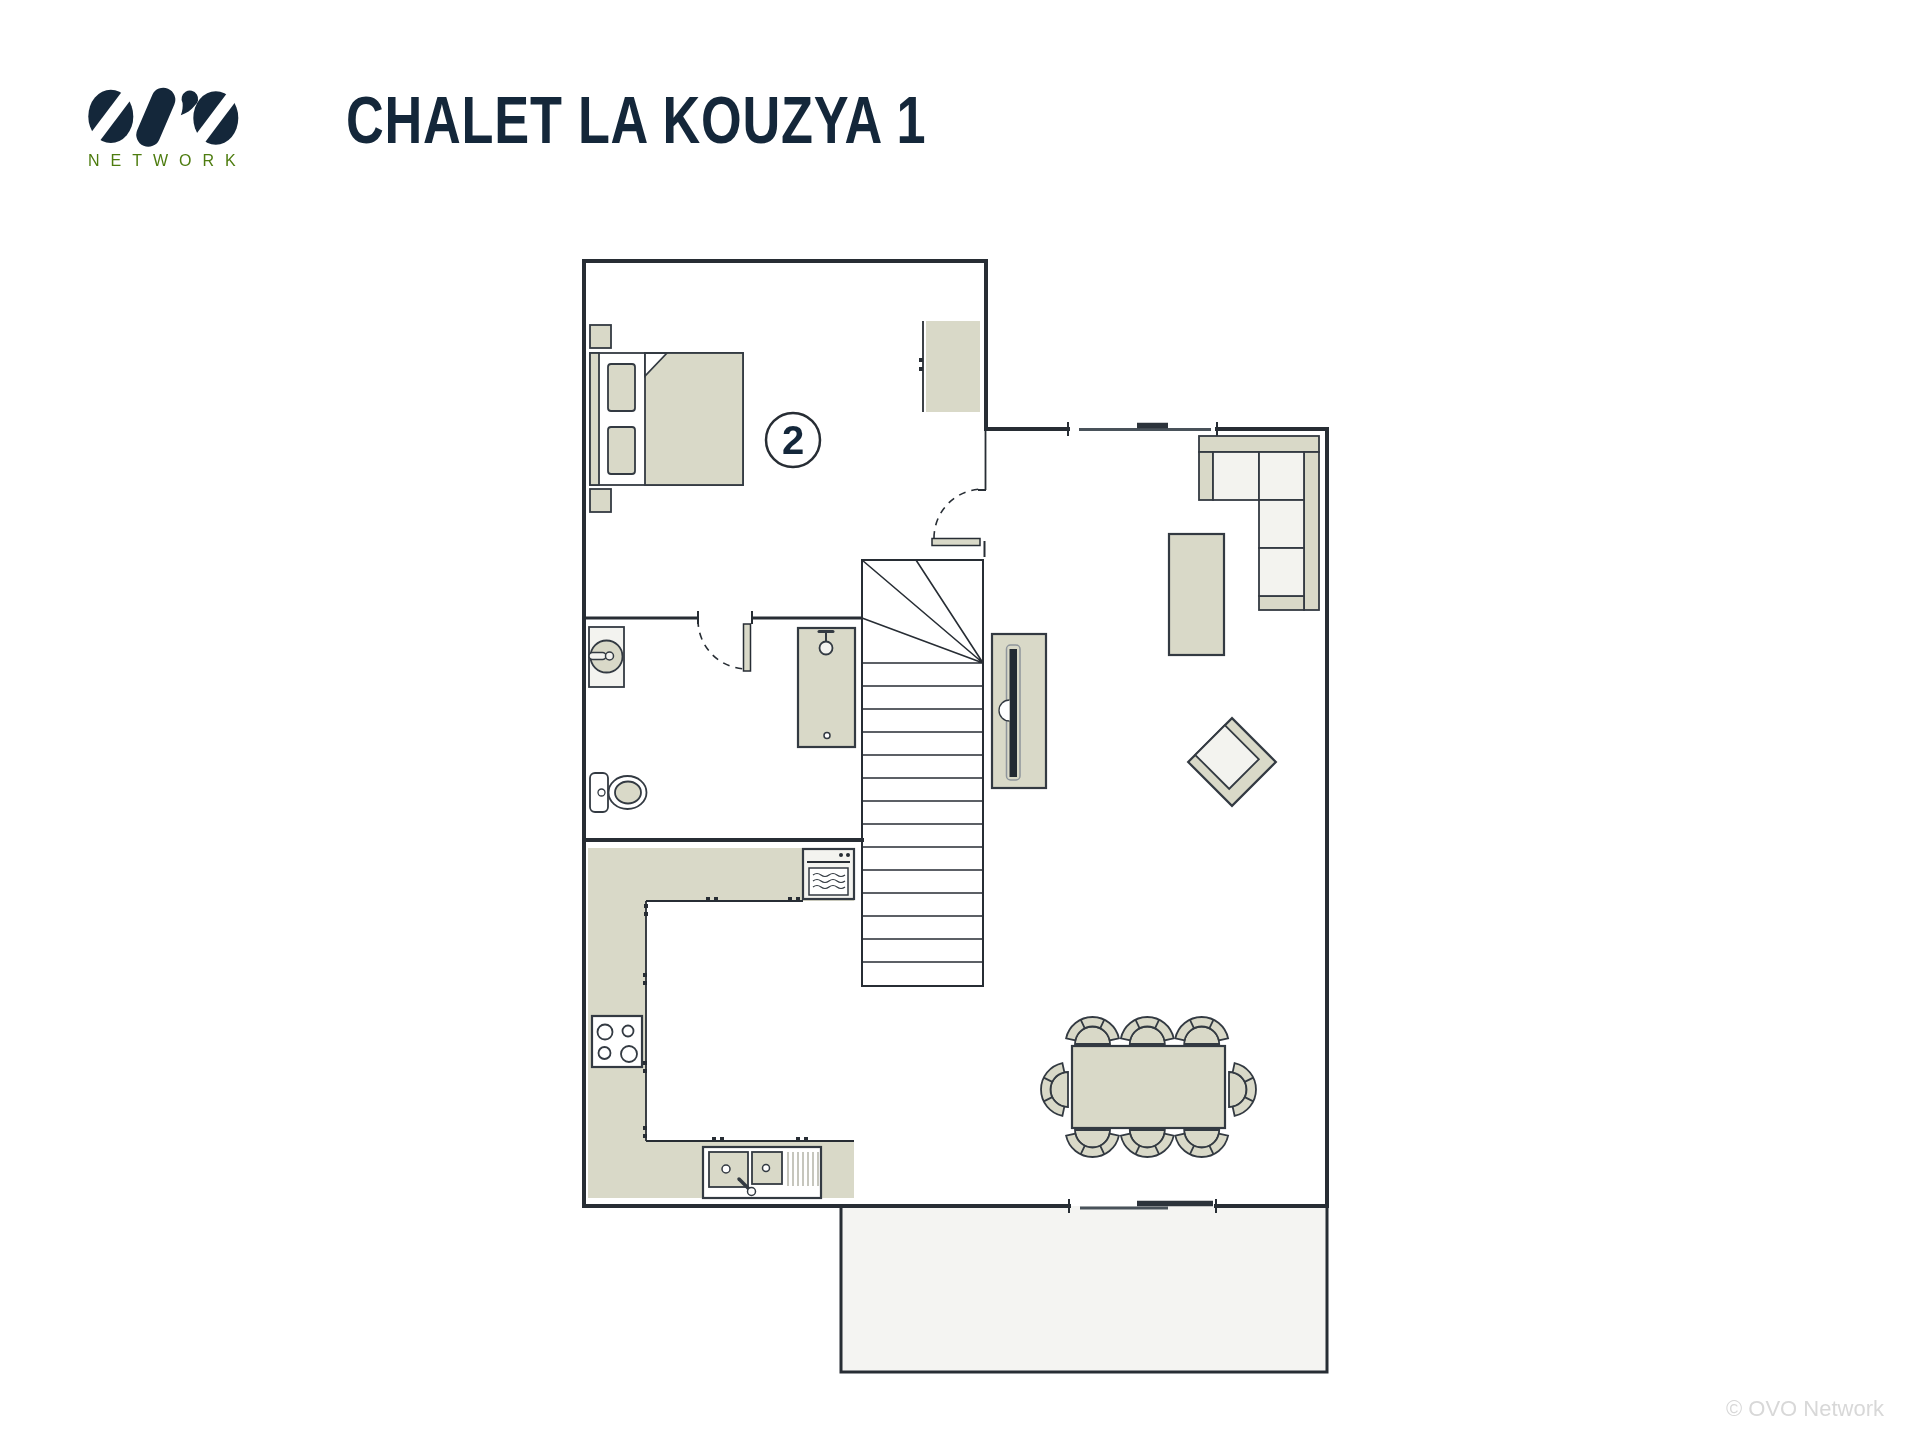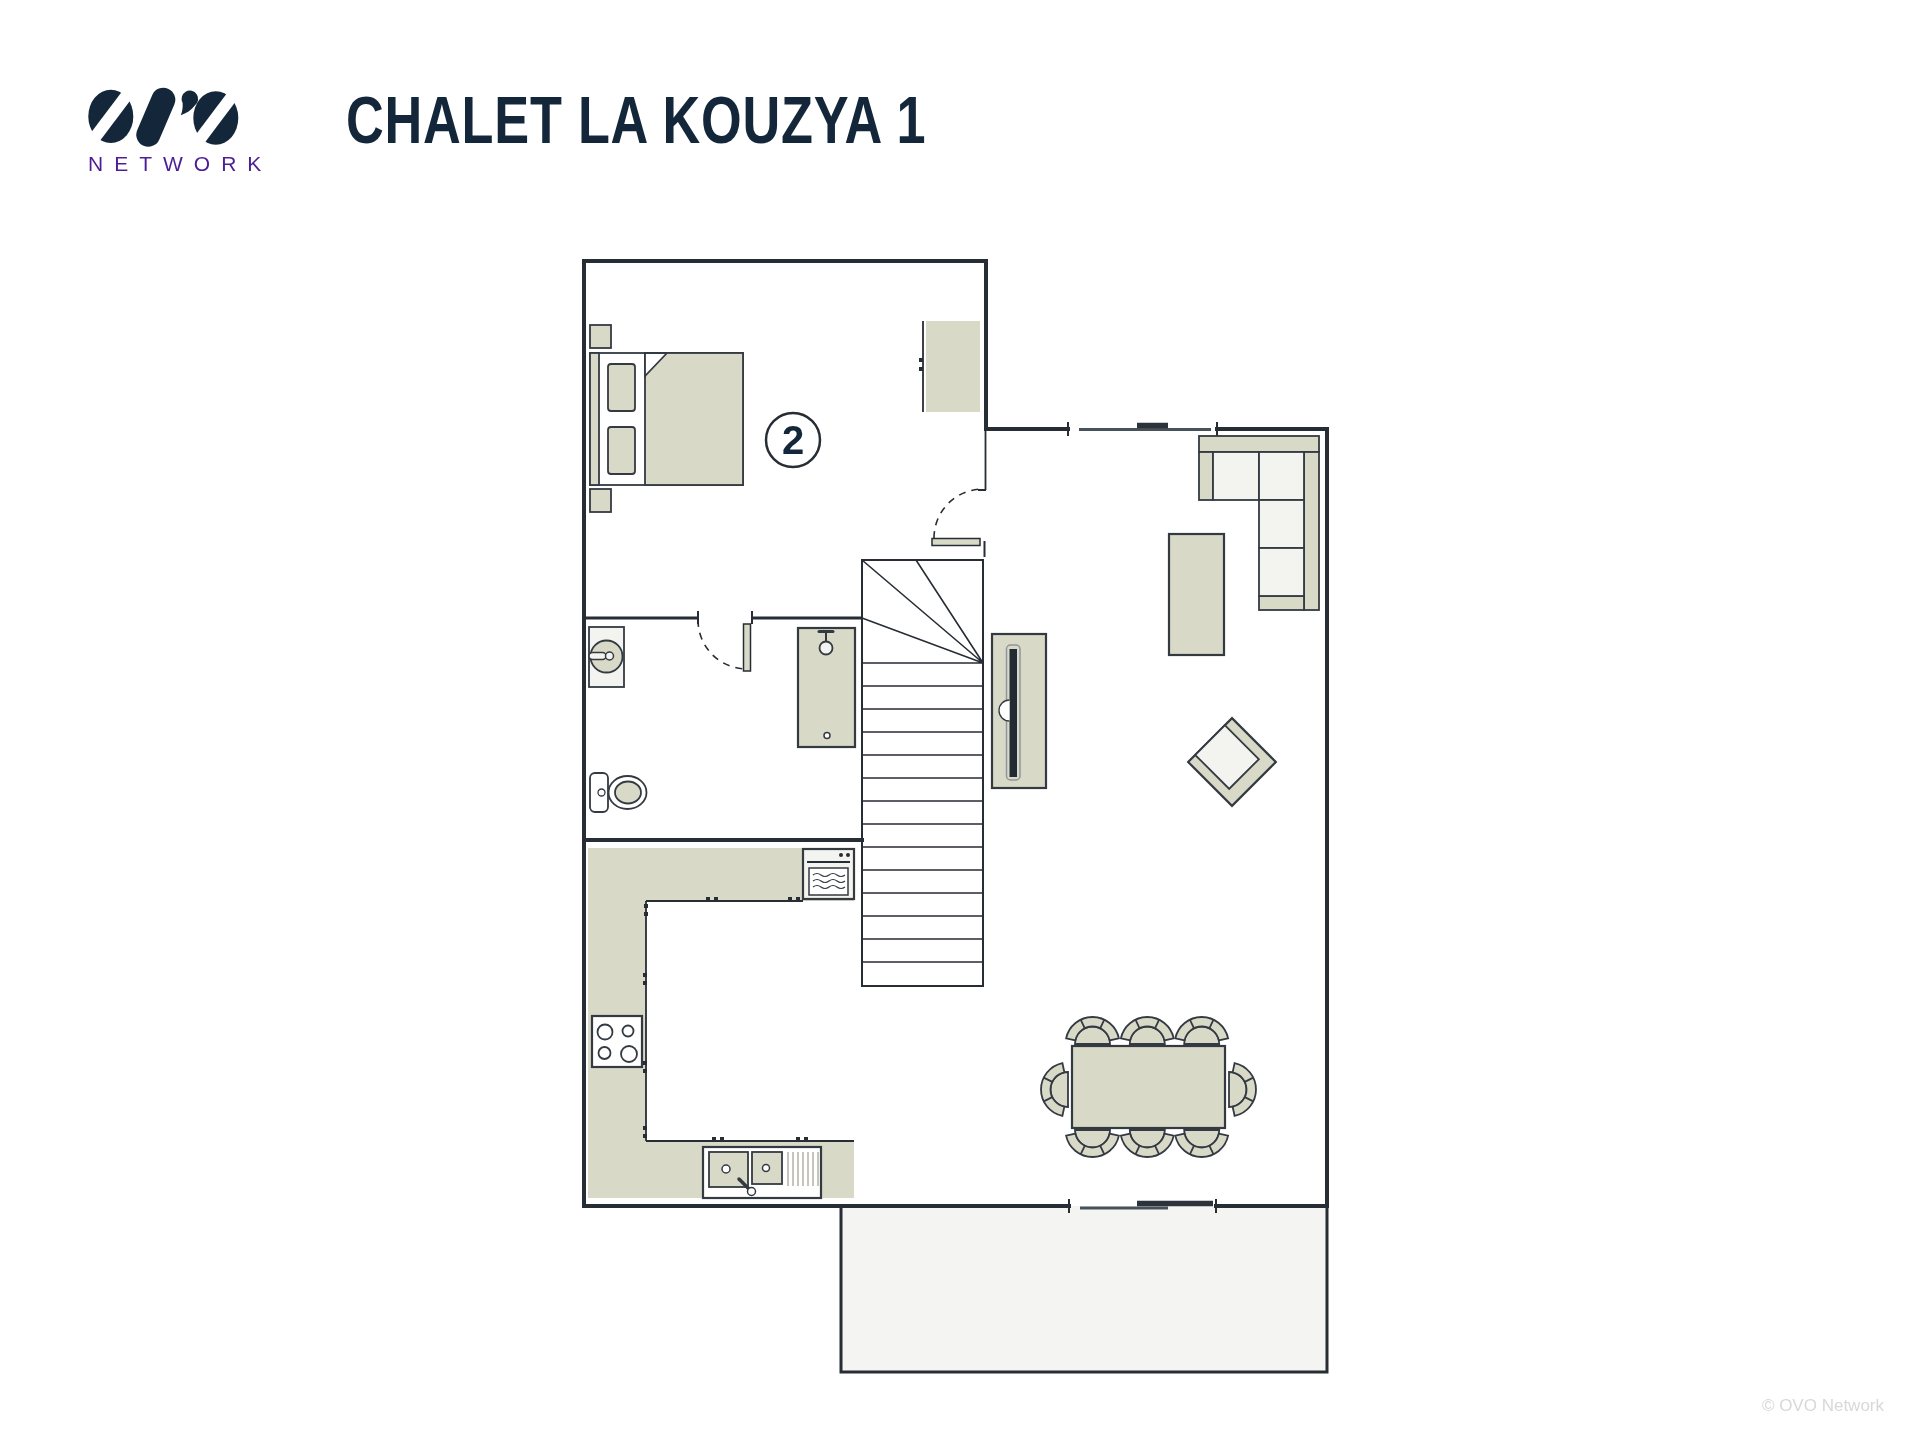--- a/index.html
+++ b/index.html
@@ -1,28 +1,28 @@
 <!DOCTYPE html>
 <html style="--wall: #272d34; --outline: #333a42; --beige: #d9d9c8; --light: #f3f3ef; --terrace: #f4f4f2; --navy: #14273a; --muted: #d8d8d8;"><head>
 <meta charset="utf-8">
 <style>
   html,body{margin:0;padding:0;background:#fff;}
   body{width:1920px;height:1440px;position:relative;overflow:hidden;
        font-family:"Liberation Sans",sans-serif;}
 
   
   .logo-wrap{position:absolute;left:75px;top:78px;width:190px;height:100px;}
-  .logo-sub{position:absolute;left:88px;top:152px;font-size:21px;letter-spacing:11px;
-            color:#4c1d95;font-weight:500;white-space:nowrap;}
+  .logo-sub{position:absolute;left:88px;top:152px;font-size:16px;letter-spacing:11px;
+            color:#4d7c0f;font-weight:500;white-space:nowrap;}
   .page-title{position:absolute;left:346px;top:86px;font-weight:bold;font-size:67px;line-height:1;
               letter-spacing:1px;color:var(--navy);transform:scaleX(0.78);
               transform-origin:left top;white-space:nowrap;}
 
   
-  .copyright{position:absolute;right:36px;top:1396px;font-size:17px;color:var(--muted);}
+  .copyright{position:absolute;right:36px;top:1396px;font-size:22px;color:var(--muted);}
 
   
   .wall   {stroke:var(--wall);stroke-width:4;fill:none;stroke-linecap:square;}
   .wall3  {stroke:var(--wall);stroke-width:3;fill:none;}
   .thinw  {stroke:var(--wall);stroke-width:1.8;fill:none;}
   .tick   {stroke:var(--wall);stroke-width:2;fill:none;}
   .glaze  {stroke:#49525a;stroke-width:3;fill:none;}
   .panel  {stroke:#2c333b;stroke-width:5.5;fill:none;}
   .furn   {stroke:var(--outline);stroke-width:1.8;fill:none;}
   .furn2  {stroke:var(--outline);stroke-width:2.2;fill:none;}

